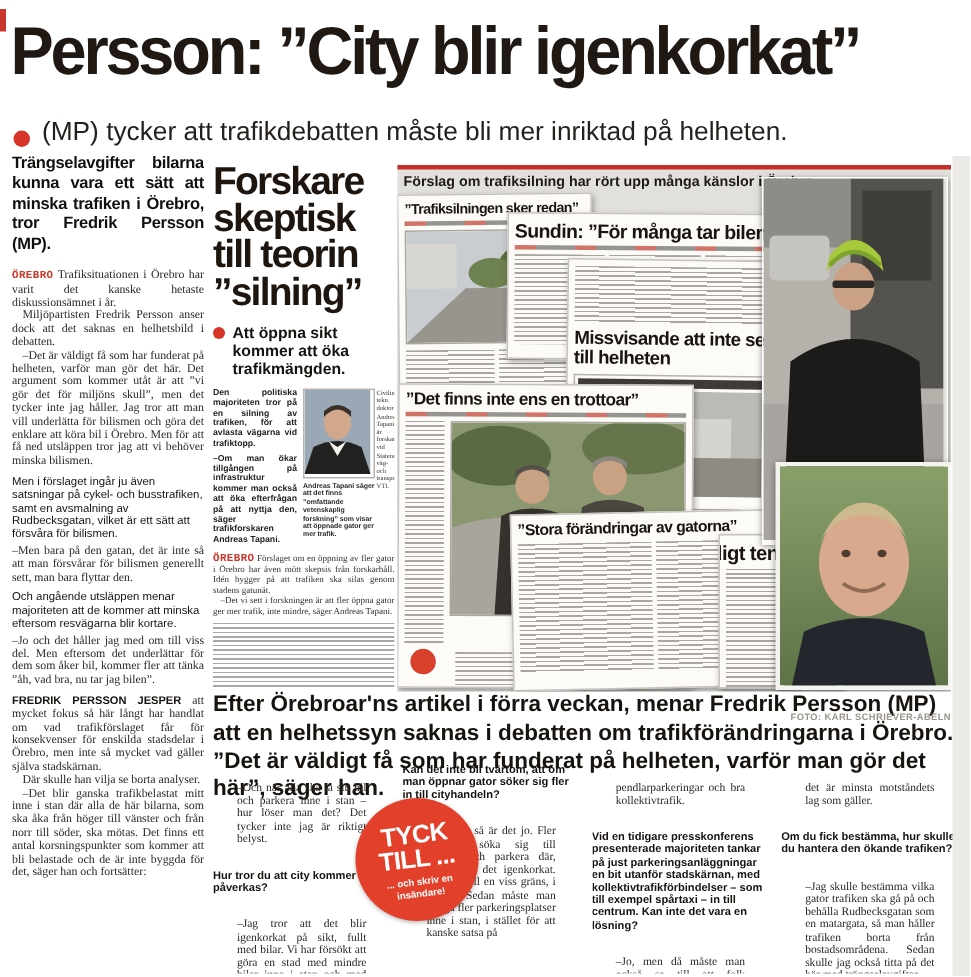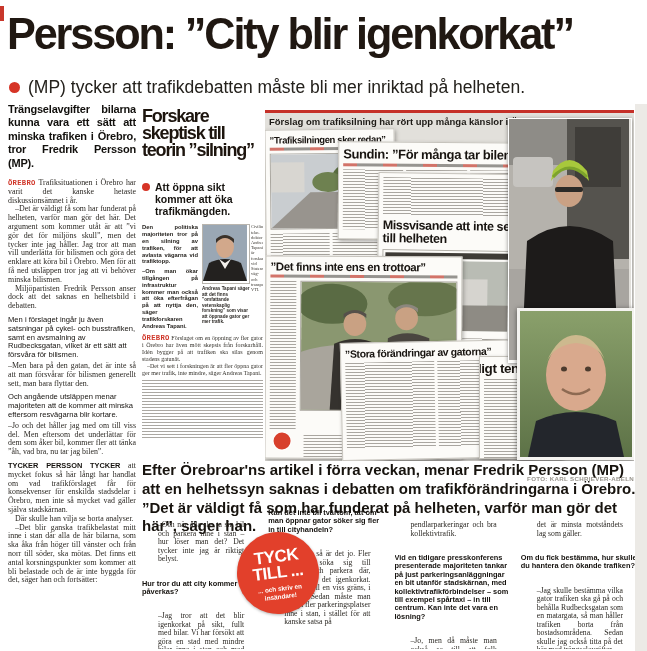--- a/index.html
+++ b/index.html
@@ -6,39 +6,39 @@
   #page{position:relative;width:647px;height:651px;background:#fff;overflow:hidden;
         font-family:"Liberation Serif",serif;color:#2b2823;}
 
   
   #corner-mark{position:absolute;left:0;top:6px;width:4px;height:15px;background:#c8372b;}
 
   
   #headline{position:absolute;left:7px;top:8px;width:640px;font-family:"Liberation Sans",sans-serif;
             font-weight:bold;font-size:45px;letter-spacing:-2.2px;color:#201812;white-space:nowrap;
             transform:scaleX(.96);transform-origin:left top;}
-  #subhead-row{position:absolute;left:9px;top:77px;display:flex;align-items:center;gap:8px;}
+  #subhead-row{position:absolute;left:9px;top:77px;display:flex;align-items:flex-end;gap:8px;}
   .red-dot{width:11px;height:11px;border-radius:50%;background:#d63426;flex:0 0 auto;}
   #subhead{font-family:"Liberation Sans",sans-serif;font-size:17.5px;color:#24211c;}
 
   
   #left-col{position:absolute;left:8px;top:103px;width:128px;height:548px;overflow:hidden;}
   #left-col .intro{font-family:"Liberation Sans",sans-serif;font-weight:bold;font-size:11px;
                    line-height:1.22;color:#12100d;margin:0 0 9px 0;letter-spacing:-.2px;}
   #left-col p{margin:0;font-size:7.9px;line-height:8.8px;text-align:justify;}
   #left-col p.ind{text-indent:7px;}
   .dl{font-family:Liberation Mono, monospace;font-weight:bold;font-size:7.2px;color:#d0372a;letter-spacing:.3px;}
   .caps{font-family:"Liberation Sans",sans-serif;font-weight:bold;font-size:7.4px;color:#15120e;}
   #left-col .q{font-family:"Liberation Sans",sans-serif;font-weight:normal;font-size:7.6px;
                line-height:8.8px;color:#15120e;text-align:left;margin:5px 0 2px 0;}
 
   
   #sidebar{position:absolute;left:142px;top:108px;width:121px;height:350px;overflow:hidden;}
-  #sidebar h2{margin:0 0 22px 0;font-family:"Liberation Sans",sans-serif;font-weight:bold;
-              font-size:18px;line-height:.95;letter-spacing:-1.2px;color:#1d150e;}
+  #sidebar h2{margin:0 0 9px 0;font-family:"Liberation Sans",sans-serif;font-weight:bold;
+              font-size:26px;line-height:.95;letter-spacing:-1.2px;color:#1d150e;}
   #sidebar .lead{display:flex;gap:5px;margin:0 0 7px 0;font-family:"Liberation Sans",sans-serif;
                  font-weight:bold;font-size:10.5px;line-height:1.15;color:#16130f;}
   #sidebar .lead .red-dot{width:8px;height:8px;margin-top:2px;}
   .tinyb{font-family:"Liberation Sans",sans-serif;font-weight:bold;font-size:5.8px;line-height:6.8px;
          color:#26231f;text-align:justify;margin:0;}
   .tiny{font-size:6px;line-height:7px;text-align:justify;margin:0;color:#34312b;}
   #sb-media{position:relative;height:108px;margin-bottom:3px;}
   #sb-text1{position:absolute;left:0;top:0;width:56px;}
   #sb-photo{position:absolute;left:60px;top:0;width:46px;height:58px;border:1px solid #b9b5ae;}
   #sb-photo-cap{position:absolute;left:60px;top:62px;width:48px;font-family:"Liberation Sans",sans-serif;
@@ -121,27 +121,27 @@
   <div id="headline">Persson: ”City blir igenkorkat”</div>
 
   <div id="subhead-row">
     <span class="red-dot"></span>
     <span id="subhead">(MP) tycker att trafikdebatten måste bli mer inriktad på helheten.</span>
   </div>
 
   <div id="left-col">
     <p class="intro">Trängselavgifter bilarna kunna vara ett sätt att minska trafiken i Örebro, tror Fredrik Persson (MP).</p>
     <p><span class="dl">ÖREBRO</span> <span>Trafiksituationen i Örebro har varit det kanske hetaste diskussionsämnet i år.</span></p>
+    <p class="ind">Miljöpartisten Fredrik Persson anser dock att det saknas en helhetsbild i debatten.</p>
     <p class="ind">–Det är väldigt få som har funderat på helheten, varför man gör det här. Det argument som kommer utåt är att ”vi gör det för miljöns skull”, men det tycker inte jag håller. Jag tror att man vill underlätta för bilismen och göra det enklare att köra bil i Örebro. Men för att få ned utsläppen tror jag att vi behöver minska bilismen.</p>
-    <p class="ind">Miljöpartisten Fredrik Persson anser dock att det saknas en helhetsbild i debatten.</p>
     <p class="q">Men i förslaget ingår ju även satsningar på cykel- och busstrafiken, samt en avsmalning av Rudbecksgatan, vilket är ett sätt att försvåra för bilismen.</p>
     <p>–Men bara på den gatan, det är inte så att man försvårar för bilismen generellt sett, man bara flyttar den.</p>
     <p class="q">Och angående utsläppen menar majoriteten att de kommer att minska eftersom resvägarna blir kortare.</p>
     <p>–Jo och det håller jag med om till viss del. Men eftersom det underlättar för dem som åker bil, kommer fler att tänka ”åh, vad bra, nu tar jag bilen”.</p>
-    <p style="margin-top:5px;"><span class="caps">TYCKER PERSSON TYCKER</span><span> att mycket fokus så här långt har handlat om vad trafikförslaget får för konsekvenser för enskilda stadsdelar i Örebro, men inte så mycket vad gäller själva stadskärnan.</span></p>
+    <p style="margin-top:5px;"><span class="caps">FREDRIK PERSSON JESPER</span><span> att mycket fokus så här långt har handlat om vad trafikförslaget får för konsekvenser för enskilda stadsdelar i Örebro, men inte så mycket vad gäller själva stadskärnan.</span></p>
     <p class="ind">Där skulle han vilja se borta analyser.</p>
     <p class="ind">–Det blir ganska trafikbelastat mitt inne i stan där alla de här bilarna, som ska åka från höger till vänster och från norr till söder, ska mötas. Det finns ett antal korsningspunkter som kommer att bli belastade och de är inte byggda för det, säger han och fortsätter:</p>
   </div>
 
   <div id="sidebar">
     <h2>Forskare skeptisk till teorin ”silning”</h2>
     <div class="lead">
       <span class="red-dot"></span>
       <span>Att öppna sikt kommer att öka trafikmängden.</span>
     </div>

